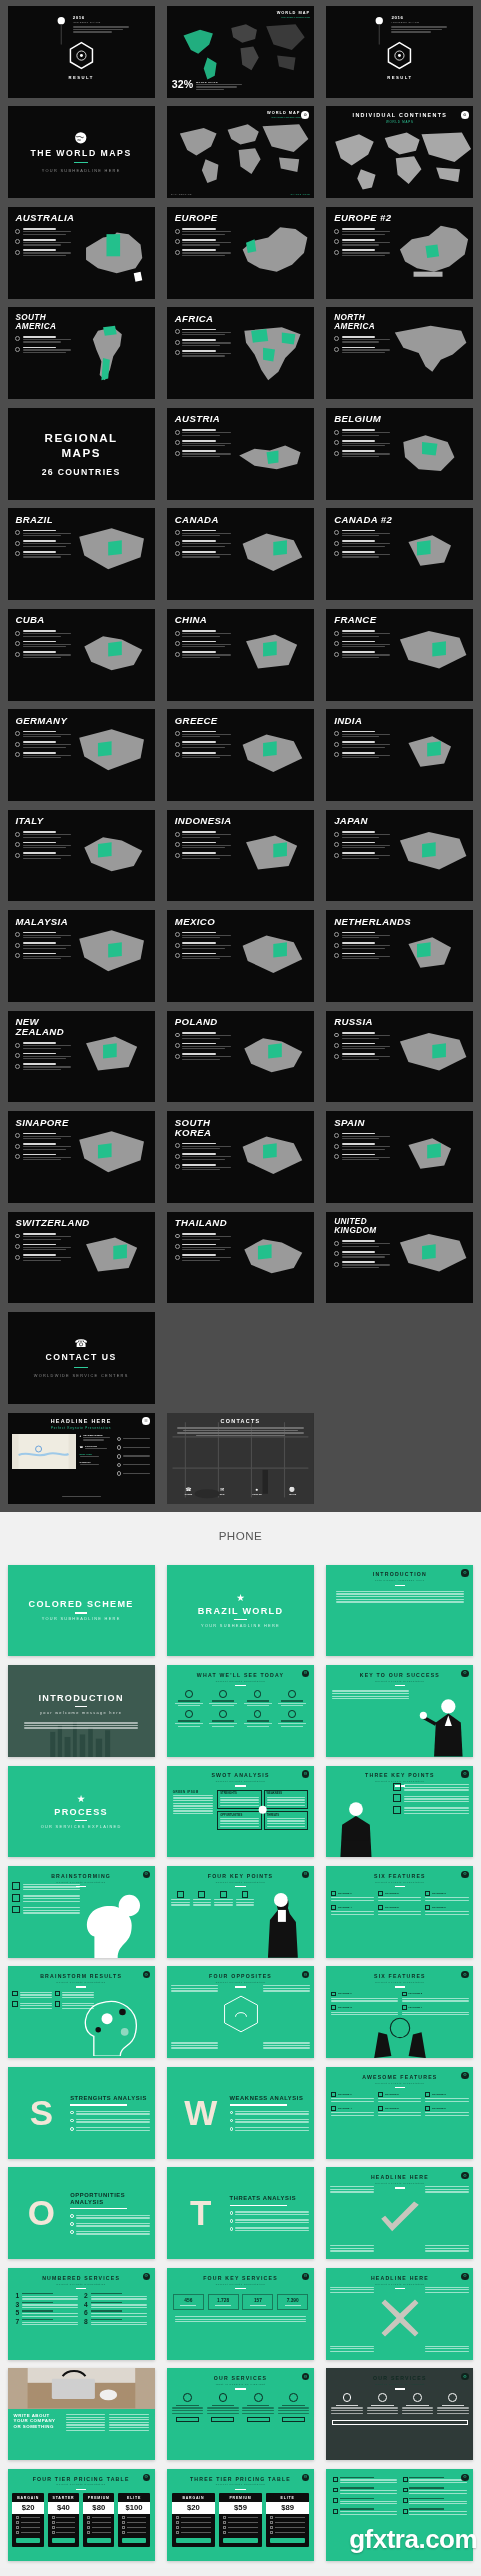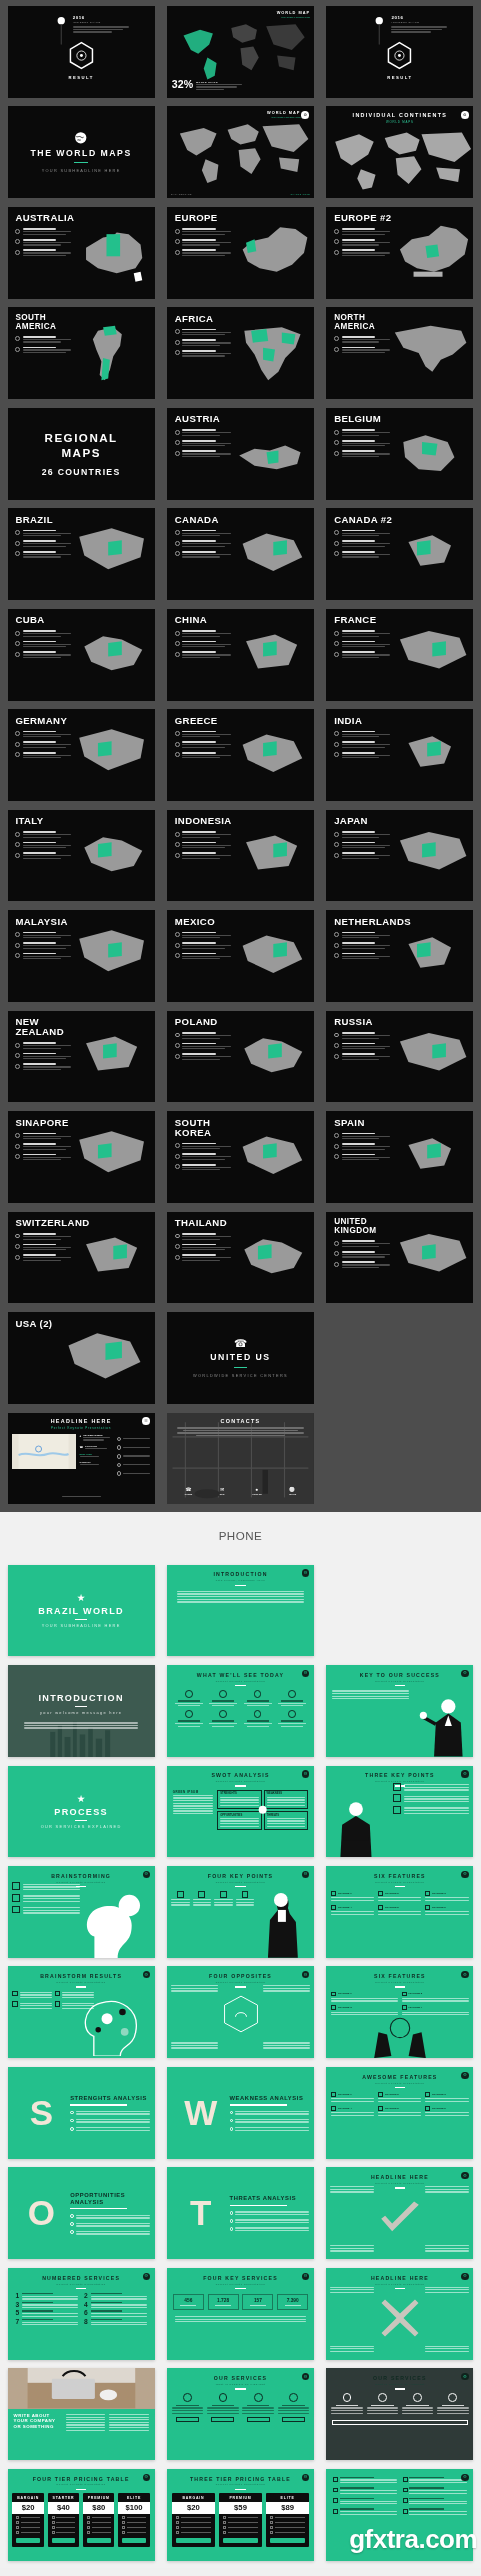--- a/index.html
+++ b/index.html
@@ -42,20 +42,21 @@
   .c-slide { display: flex; padding: 6.7px 5.8px 5.8px 7.7px; }
   .c-left { width: 46%; position: relative; z-index: 2; }
   .c-title {
     color: #fff;
     font-weight: 700;
     font-size: 9.6px;
     letter-spacing: 0.4px;
     line-height: 1.05;
     margin-bottom: 4.8px;
     text-transform: uppercase;
+    font-style: italic;
   }
   .c-title.sm { font-size: 8.2px; }
   .bullets { display: flex; flex-direction: column; gap: 3.9px; }
   .bullet { display: flex; gap: 2.9px; align-items: flex-start; }
   .b-ico {
     width: 4.8px; height: 4.8px; border-radius: 50%;
     border: 0.7px solid #9a9a9a; flex: 0 0 auto; margin-top: 0.5px;
   }
   .b-txt { flex: 1; display: flex; flex-direction: column; gap: 1.2px; }
   .b-head { background: #d8d8d8; height: 1.7px; width: 62%; border-radius: 1px; }
@@ -1462,35 +1463,24 @@
           </div>
           <div class="c-right">
             <svg viewBox="0 0 100 80" class="mapbox">
               <path d="M14 22 L48 12 L84 20 L92 40 L60 56 L24 46 Z" fill="#9a9a9a"></path>
               <path d="M40 26 L56 24 L56 40 L40 42 Z" fill="#23c08c"></path>
             </svg>
           </div>
         </div>
       </div>
       <div class="grid" style="margin-top:8.7px;">
-        <div class="slide dark c-slide">
-          <div class="c-left" style="width:38%">
-            <div class="c-title">USA (2)</div>
-          </div>
-          <div class="c-right" style="width:70%">
-            <svg viewBox="0 0 100 80" class="mapbox">
-              <path d="M16 28 L44 16 L76 24 L86 44 L52 60 L22 46 Z" fill="#9a9a9a"></path>
-              <path d="M52 26 L68 24 L68 40 L52 42 Z" fill="#23c08c"></path>
-            </svg>
-          </div>
-        </div>
         <div class="slide dark">
           <div class="hero">
             <div style="color:#fff;font-size:10.6px;line-height:1;">☎</div>
-            <div class="hero-title">UNITED US</div>
+            <div class="hero-title">CONTACT US</div>
             <div class="divider"></div>
             <div class="hero-sub">WORLDWIDE SERVICE CENTERS</div>
           </div>
         </div>
       </div>
     </div>
 
   <div class="grid" style="margin-top:8.7px;">
     <div class="slide dark">
       <div class="corner-badge">
@@ -1608,20 +1598,27 @@
 </div>
 
 <div class="panel-light">
   <div class="brand">
     <div class="b1">PHONE</div>
   </div>
   <div id="green-rows">
       <div class="grid" style="margin-top:8.7px;">
         <div class="slide green">
           <div class="ghero">
+            <div class="t">COLORED SCHEME</div>
+            <div class="u"></div>
+            <div class="s">YOUR SUBHEADLINE HERE</div>
+          </div>
+        </div>
+        <div class="slide green">
+          <div class="ghero">
             <div style="color:#fff;font-size:9.6px;line-height:1;">★</div>
             <div class="t">BRAZIL WORLD</div>
             <div class="u"></div>
             <div class="s">YOUR SUBHEADLINE HERE</div>
           </div>
         </div>
         <div class="slide green">
           <div class="g-badge">
             <span>⚙</span>
           </div>

